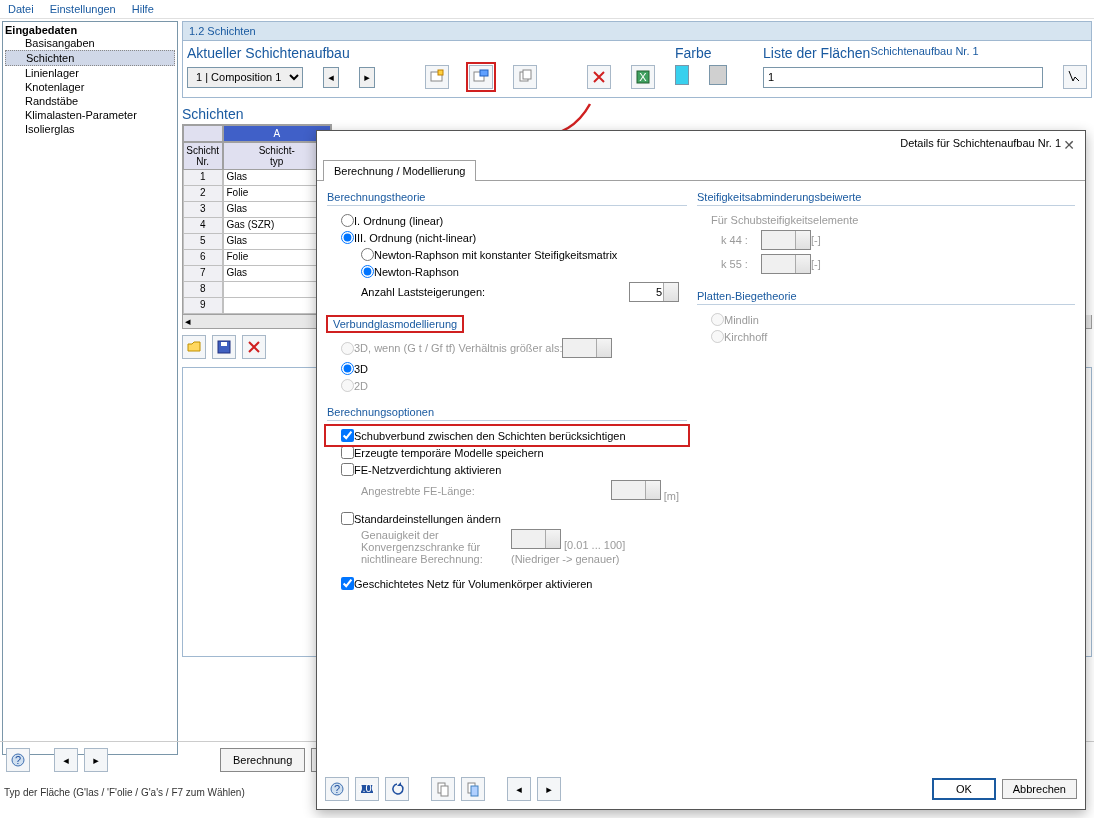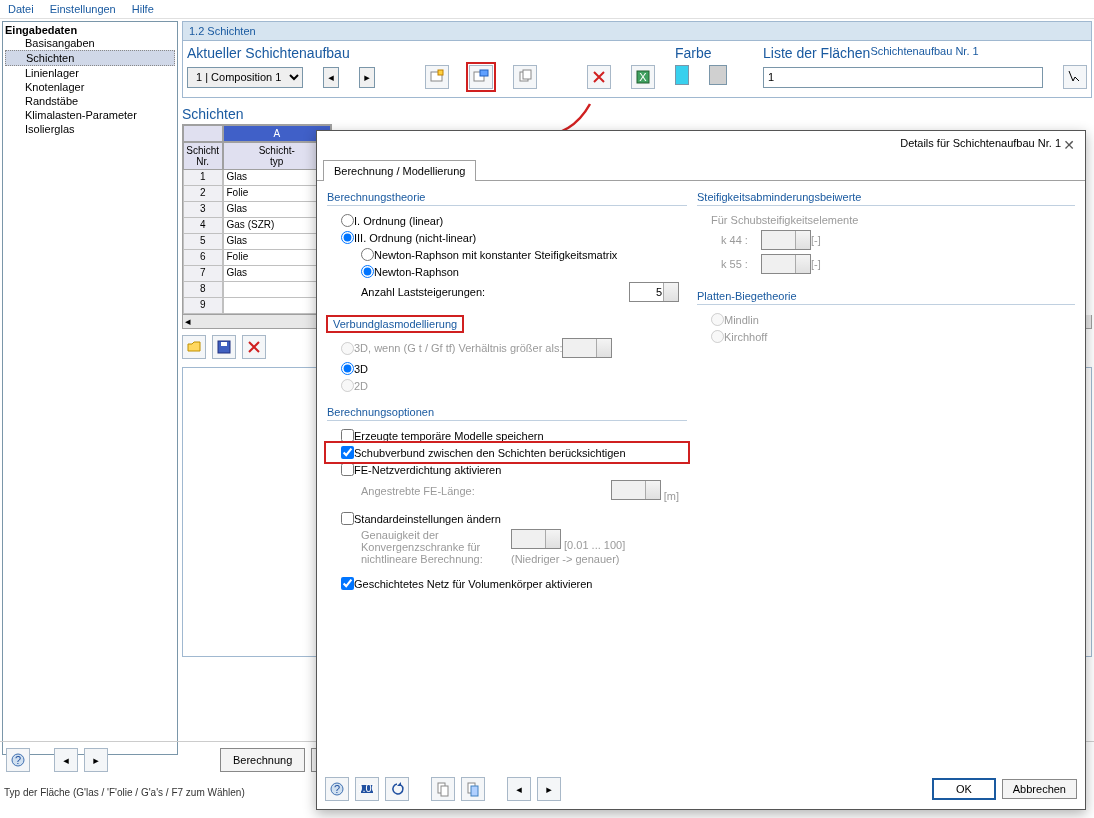--- a/index.html
+++ b/index.html
@@ -312,27 +312,27 @@
           <input type="radio" checked="" style="">
           <span>3D</span>
         </div>
       <div class="radio-row disabled">
           <input type="radio" disabled="" style="">
           <span>2D</span>
         </div>
 
       <div style="height:12px"></div>
       <div class="group-h">Berechnungsoptionen</div>
+      <div class="check-row hl">
+          <input type="checkbox" checked="" style="">
+          <span>Schubverbund zwischen den Schichten berücksichtigen</span>
+        </div>
       <div class="check-row">
           <input type="checkbox" style="">
           <span>Erzeugte temporäre Modelle speichern</span>
-        </div>
-      <div class="check-row hl">
-          <input type="checkbox" checked="" style="">
-          <span>Schubverbund zwischen den Schichten berücksichtigen</span>
         </div>
       <div class="check-row">
           <input type="checkbox" style="">
           <span>FE-Netzverdichtung aktivieren</span>
         </div>
       <div class="check-row disabled" style="padding-left:34px;justify-content:space-between;padding-right:8px">
         <span>Angestrebte FE-Länge:</span>
         <span><span class="spin" style="background:#f0f0f0"></span> <span>[m]</span></span>
       </div>
       <div style="height:6px"></div>

